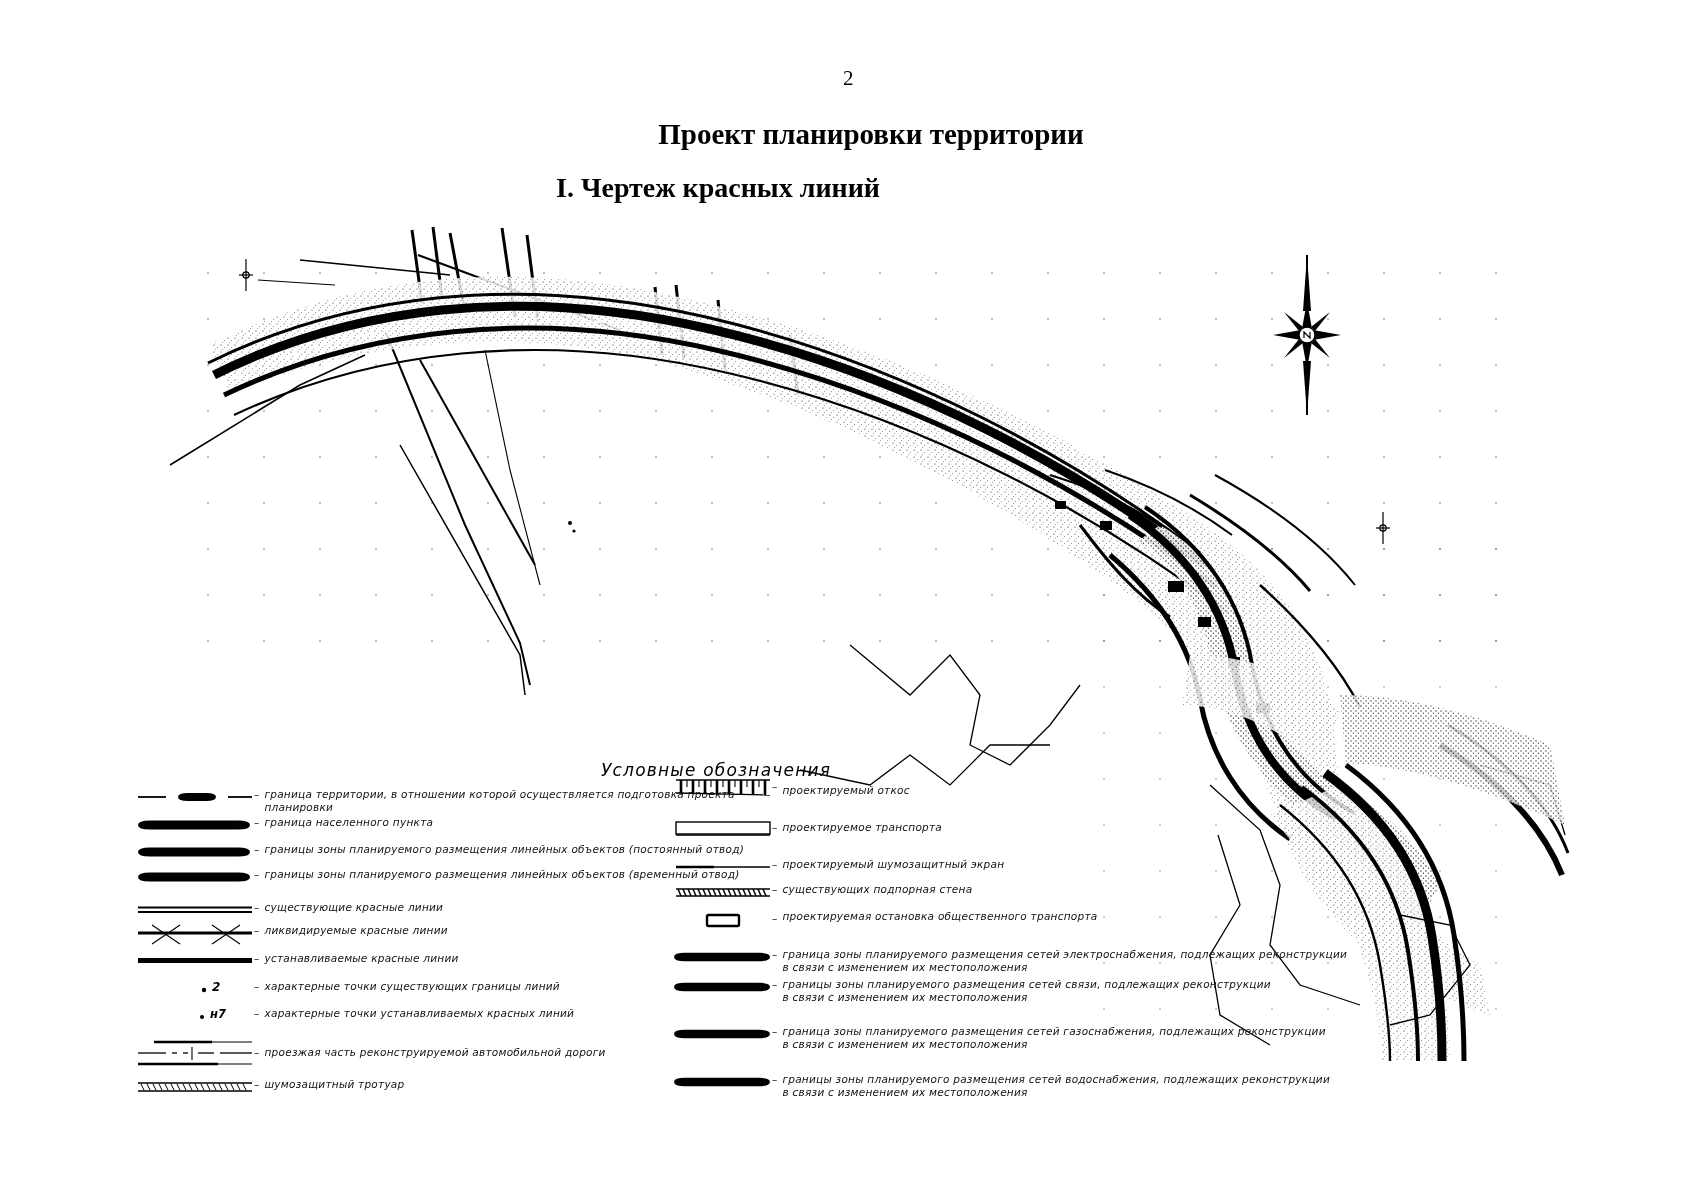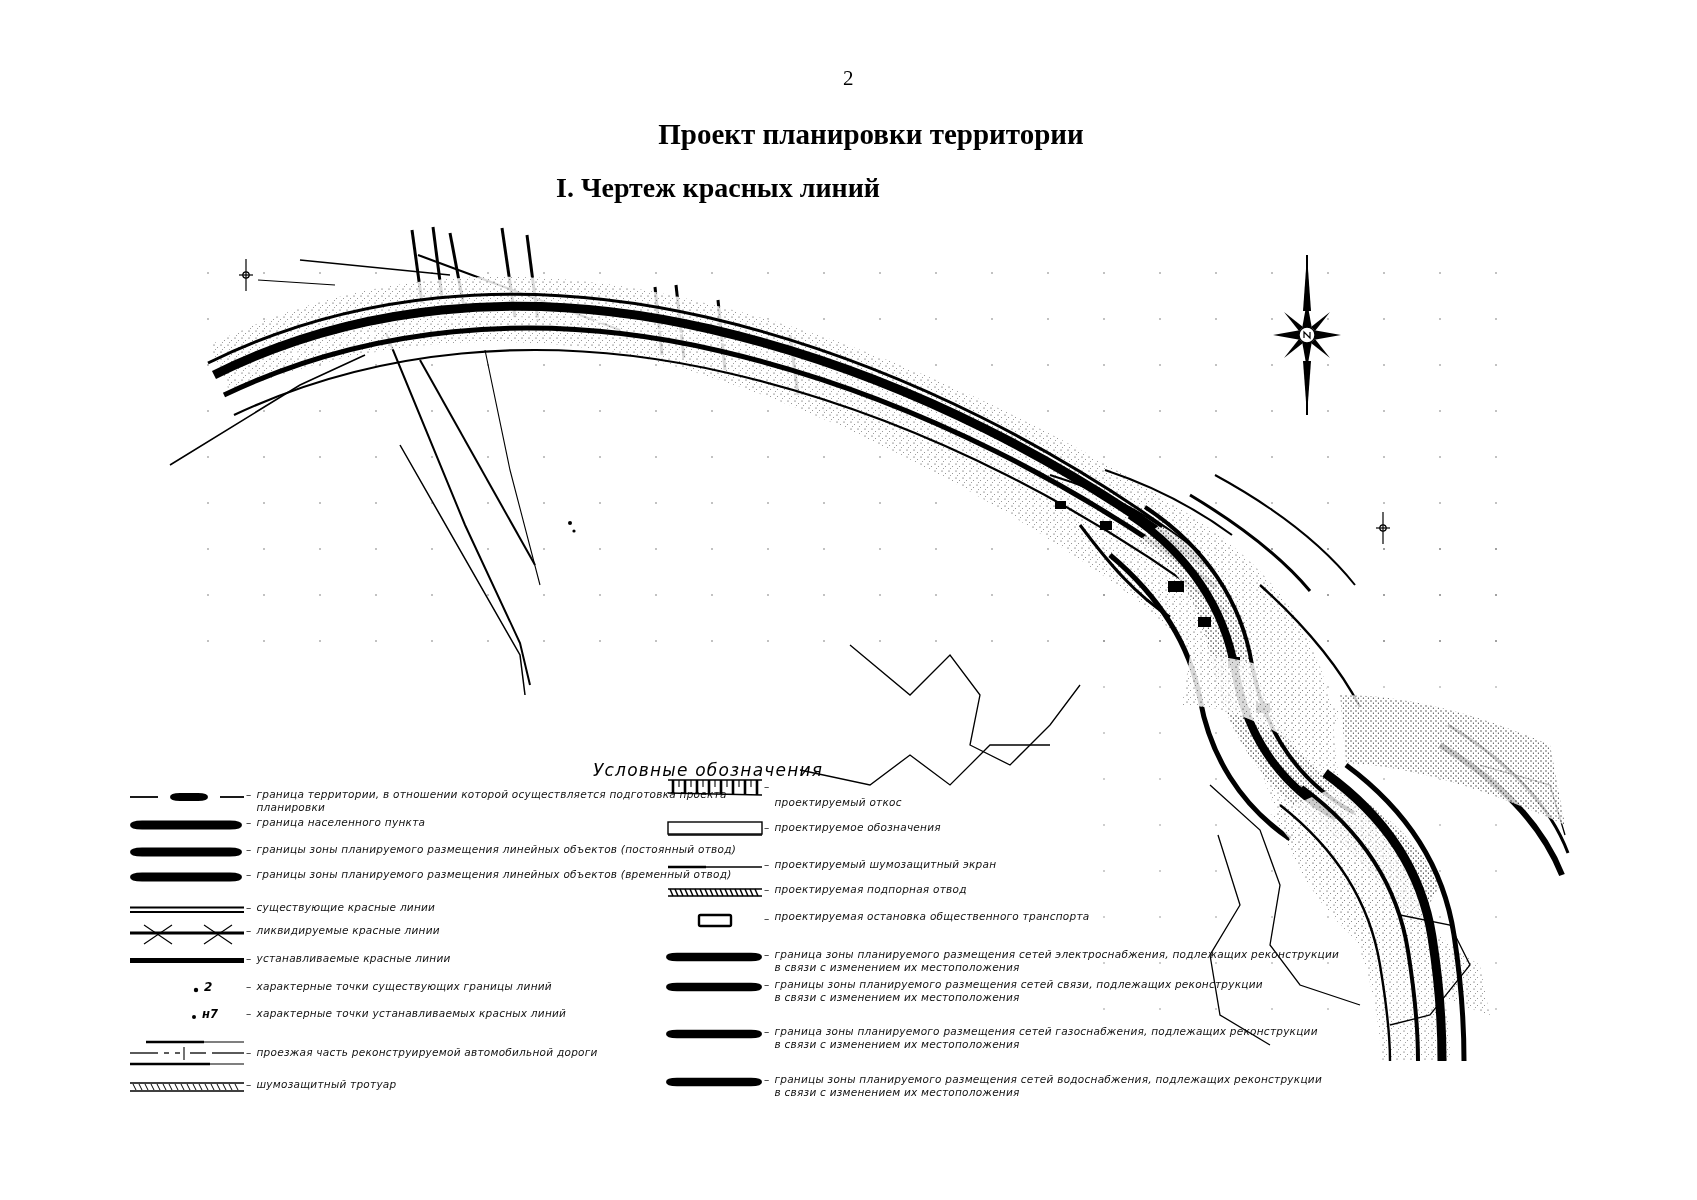--- a/index.html
+++ b/index.html
@@ -55,21 +55,21 @@
     left: 150px;
     top: 225px;
     width: 1420px;
     height: 840px;
   }
   #map-svg { display:block; width:100%; height:100%; }
 
   
   #legend {
     position: absolute;
-    left: 128px;
+    left: 136px;
     top: 760px;
     width: 1340px;
     height: 330px;
   }
   #legend-title {
     position: absolute;
     left: 465px;
     top: 0px;
     font-family: "DejaVu Sans", sans-serif;
     font-style: italic;
@@ -446,32 +446,32 @@
             <line x1="25" y1="4" x2="25" y2="11"></line>
             <line x1="37" y1="4" x2="37" y2="11"></line>
             <line x1="49" y1="4" x2="49" y2="11"></line>
             <line x1="61" y1="4" x2="61" y2="11"></line>
             <line x1="73" y1="4" x2="73" y2="11"></line>
             <line x1="85" y1="4" x2="85" y2="11"></line>
           </g>
         </svg>
       </div>
       <span class="legend-text dash" style="margin-top:4px;">–</span>
-      <span class="legend-text" style="margin-top:20px;">проектируемый откос</span>
+      <span class="legend-text" style="margin-top:8px;">проектируемый откос</span>
     </div>
 
     <div class="legend-row" style="top:30px;">
       <div class="sym-box" style="width:98px;height:22px;">
         <svg width="98" height="22" viewBox="0 0 98 22">
           <rect x="2" y="4" width="94" height="12" fill="#fff" stroke="#000" stroke-width="1.4"></rect>
           <line x1="2" y1="17" x2="96" y2="17" stroke="#000" stroke-width="1.6"></line>
         </svg>
       </div>
       <span class="legend-text dash" style="margin-top:3px;">–</span>
-      <span class="legend-text" style="margin-top:3px;">проектируемое обозначения</span>
+      <span class="legend-text" style="margin-top:3px;">проектируемое транспорта</span>
     </div>
 
     <div class="legend-row" style="top:70px;">
       <div class="sym-box" style="width:98px;">
         <svg width="98" height="18" viewBox="0 0 98 18">
           <line x1="2" y1="9" x2="40" y2="9" stroke="#000" stroke-width="2.6"></line>
           <line x1="40" y1="9" x2="96" y2="9" stroke="#000" stroke-width="1.5"></line>
         </svg>
       </div>
       <span class="legend-text dash">–</span>
@@ -499,21 +499,21 @@
             <line x1="64" y1="6" x2="67" y2="13"></line>
               <line x1="69" y1="6" x2="72" y2="13"></line>
             <line x1="74" y1="6" x2="77" y2="13"></line>
               <line x1="79" y1="6" x2="82" y2="13"></line>
             <line x1="84" y1="6" x2="87" y2="13"></line>
               <line x1="89" y1="6" x2="92" y2="13"></line>
           </g>
         </svg>
       </div>
       <span class="legend-text dash">–</span>
-      <span class="legend-text">проектируемая подпорная отвод</span>
+      <span class="legend-text">существующих подпорная стена</span>
     </div>
 
     <div class="legend-row" style="top:122px;">
       <div class="sym-box" style="width:98px;height:20px;">
         <svg width="98" height="20" viewBox="0 0 98 20">
           <rect x="33" y="5" width="32" height="11" rx="1.5" fill="#fff" stroke="#000" stroke-width="2.4"></rect>
         </svg>
       </div>
       <span class="legend-text dash" style="margin-top:2px;">–</span>
       <span class="legend-text" style="margin-top:0;">проектируемая остановка общественного транспорта</span>

